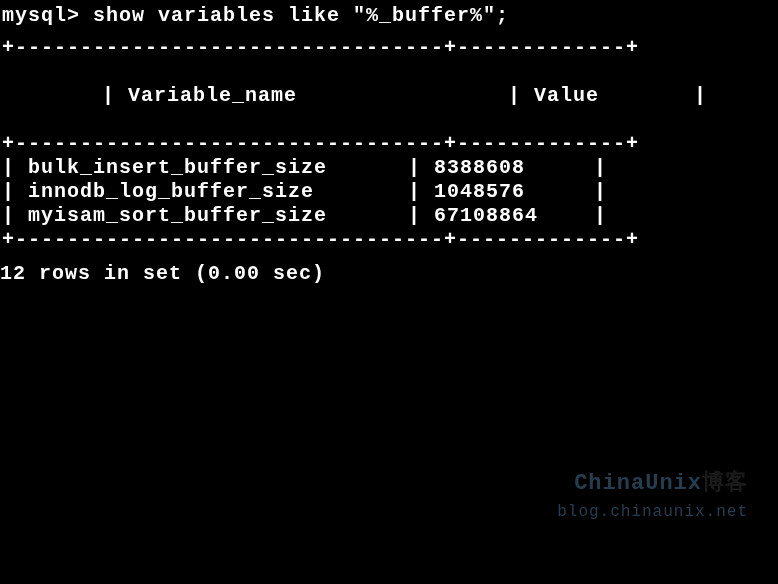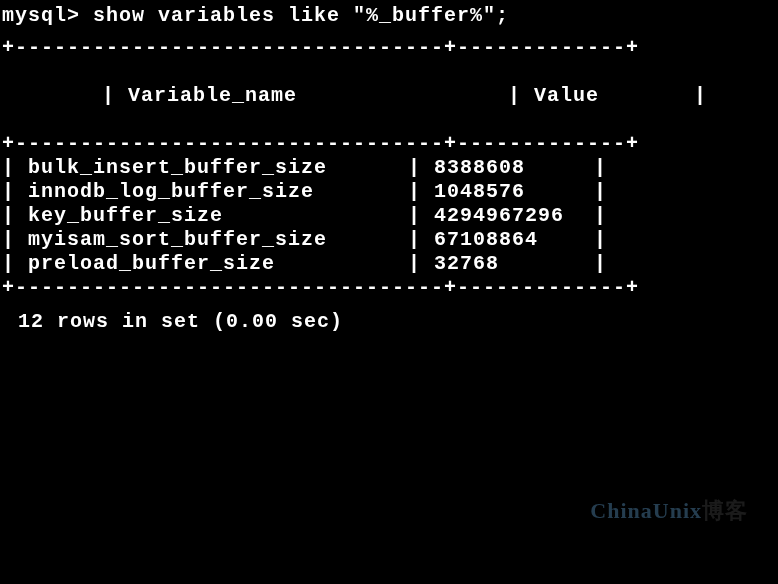--- a/index.html
+++ b/index.html
@@ -35,31 +35,31 @@
     .data-row {
       padding: 0 2px;
       white-space: pre;
       position: relative;
     }
     .highlighted {
       outline: 2px solid #cc3333;
       outline-offset: -1px;
     }
     .footer {
-      padding: 10px 2px 0 18px;
+      padding: 10px 2px 0 0;
     }
     .watermark {
       position: absolute;
       right: 30px;
       bottom: 60px;
       color: #4a7a9e;
       font-size: 22px;
       font-weight: bold;
       opacity: 0.5;
-      font-family: Liberation Serif, serif;
+      font-family: Liberation Mono, monospace;
       text-align: right;
       line-height: 1.2;
     }
     .watermark-sub {
       font-size: 16px;
       font-weight: normal;
     }
     .watermark-cn {
       color: #888;
       opacity: 0.4;
@@ -79,26 +79,25 @@
 
   <div class="header-row">
     <span class="cell-pipe">| </span><span class="cell-name">Variable_name</span><span class="cell-pipe">| </span><span class="cell-val">Value</span><span class="cell-pipe">|</span>
   </div>
 
   <div class="separator">+---------------------------------+-------------+</div>
 
   <div id="rows-container">
       <div class="data-row"><span class="cell-pipe">| </span><span class="cell-name">bulk_insert_buffer_size</span><span class="cell-pipe">| </span><span class="cell-val">8388608</span><span class="cell-pipe">|</span></div>
       <div class="data-row"><span class="cell-pipe">| </span><span class="cell-name">innodb_log_buffer_size</span><span class="cell-pipe">| </span><span class="cell-val">1048576</span><span class="cell-pipe">|</span></div>
-      <div class="data-row"><span class="cell-pipe">| </span><span class="cell-name">key_buffer_size</span><span class="cell-pipe">| </span><span class="cell-val">4294967296</span><span class="cell-pipe">|</span></div>
       <div class="data-row"><span class="cell-pipe">| </span><span class="cell-name">myisam_sort_buffer_size</span><span class="cell-pipe">| </span><span class="cell-val">67108864</span><span class="cell-pipe">|</span></div>
-      <div class="data-row"><span class="cell-pipe">| </span><span class="cell-name">preload_buffer_size</span><span class="cell-pipe">| </span><span class="cell-val">32768</span><span class="cell-pipe">|</span></div>
     </div>
 
   <div class="separator">+---------------------------------+-------------+</div>
 
   <div class="footer">12 rows in set (0.00 sec)</div>
 
 </div>
 
 <div class="watermark">
   <span>ChinaUnix</span><span class="watermark-cn">博客</span><br>
+  <span class="watermark-sub">blog.chinaunix.net</span>
 </div>
 
 </body></html>

